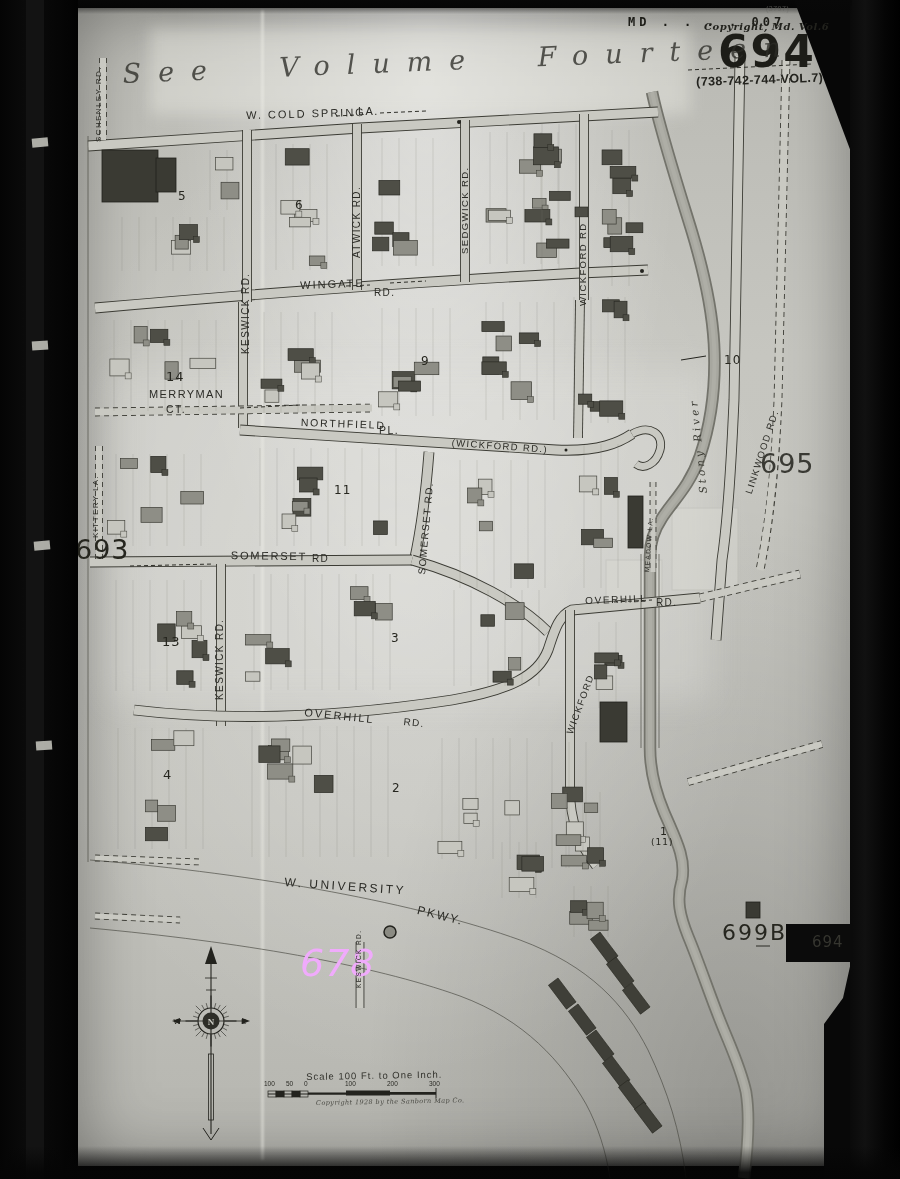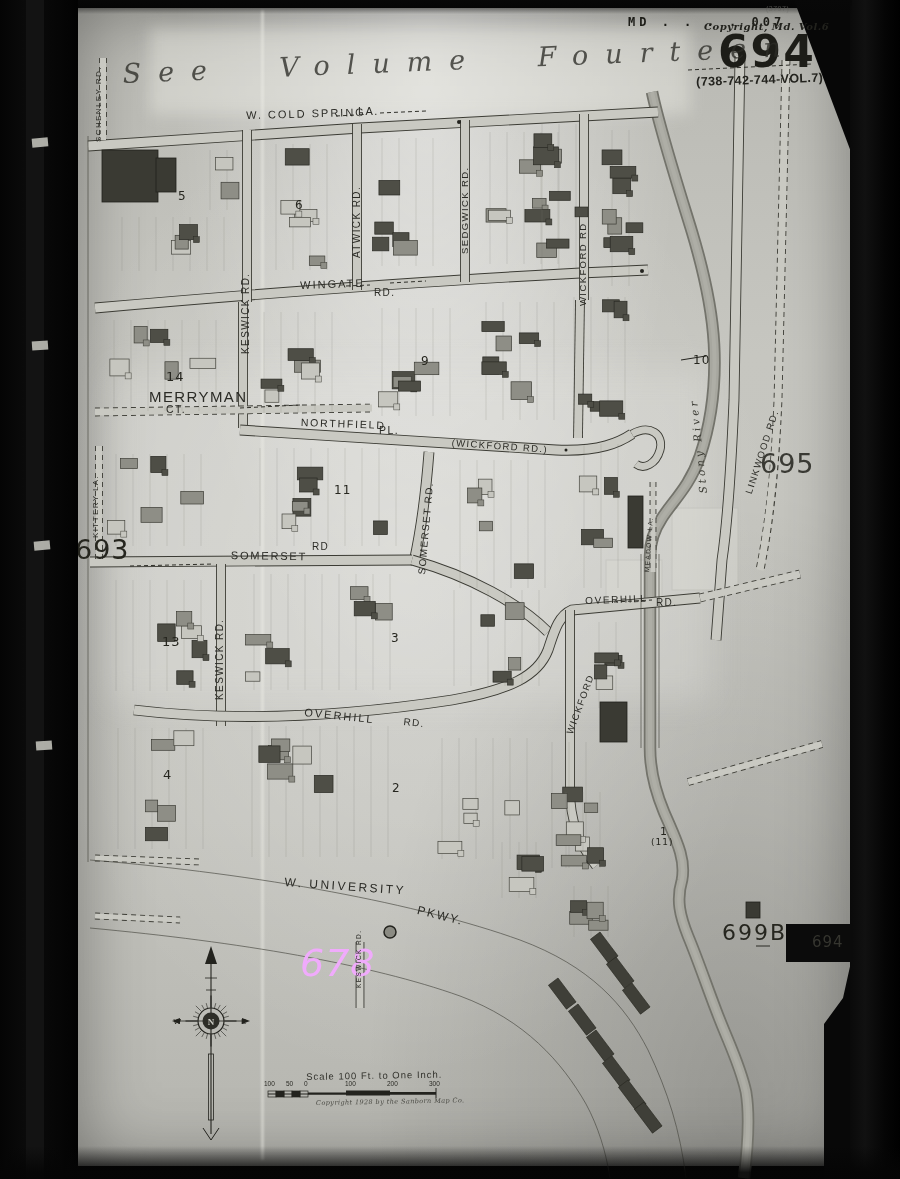--- a/index.html
+++ b/index.html
@@ -532,27 +532,27 @@
 
   <div class="lbl pageref" style="left:75px;top:536px;font-size:27px;">693</div>
   <div class="lbl pageref" style="left:760px;top:450px;font-size:27px;color:#3a3a34;">695</div>
   <div class="lbl pageref" style="left:300px;top:944px;font-size:38px;color:#f0abfc;font-style:italic;">678</div>
   <div class="lbl pageref" style="left:722px;top:922px;font-size:22px;letter-spacing:2px;">699B</div>
 
   <div class="lbl" style="left:246px;top:110px;font-size:11px;letter-spacing:2px;transform:rotate(-1.5deg);">W. COLD SPRING</div>
   <div class="lbl" style="left:358px;top:106px;font-size:11px;">LA.</div>
   <div class="lbl" style="left:300px;top:280px;font-size:11px;letter-spacing:2px;transform:rotate(-2deg);">WINGATE</div>
   <div class="lbl" style="left:374px;top:288px;font-size:10px;">RD.</div>
-  <div class="lbl" style="left:149px;top:389px;font-size:15px;">MERRYMAN</div>
+  <div class="lbl" style="left:149px;top:389px;font-size:11px;">MERRYMAN</div>
   <div class="lbl" style="left:166px;top:404px;font-size:10.5px;">CT.</div>
   <div class="lbl" style="left:301px;top:417px;font-size:10.5px;letter-spacing:1.8px;transform:rotate(2deg);">NORTHFIELD</div>
   <div class="lbl" style="left:379px;top:425px;font-size:10.5px;">PL.</div>
   <div class="lbl" style="left:452px;top:438px;font-size:9.5px;transform:rotate(4deg);">(WICKFORD RD.)</div>
   <div class="lbl" style="left:231px;top:550px;font-size:11px;letter-spacing:1.8px;transform:rotate(1deg);">SOMERSET</div>
-  <div class="lbl" style="left:312px;top:542px;font-size:10px;">RD</div>
+  <div class="lbl" style="left:312px;top:554px;font-size:10px;">RD</div>
   <div class="lbl" style="left:305px;top:707px;font-size:11px;letter-spacing:2px;transform:rotate(6deg);">OVERHILL</div>
   <div class="lbl" style="left:404px;top:717px;font-size:10px;transform:rotate(6deg);">RD.</div>
   <div class="lbl" style="left:585px;top:596px;font-size:10px;letter-spacing:1.6px;transform:rotate(-2deg);">OVERHILL</div>
   <div class="lbl" style="left:656px;top:598px;font-size:10px;">RD.</div>
   <div class="lbl" style="left:285px;top:876px;font-size:12px;letter-spacing:2.5px;transform:rotate(4deg);">W. UNIVERSITY</div>
   <div class="lbl" style="left:419px;top:904px;font-size:12px;letter-spacing:2px;transform:rotate(14deg);">PKWY.</div>
 
   <div class="lbl v" style="left:95px;top:142px;font-size:8px;">SCHENLEY RD.</div>
   <div class="lbl v" style="left:241px;top:354px;font-size:10px;">KESWICK RD.</div>
   <div class="lbl v" style="left:352px;top:258px;font-size:10px;">ATWICK RD.</div>
@@ -563,21 +563,21 @@
   <div class="lbl" style="left:565px;top:732px;font-size:9.5px;transform:rotate(-70deg);">WICKFORD</div>
   <div class="lbl" style="left:644px;top:572px;font-size:6.5px;transform:rotate(-86deg);">MEADOW LA.</div>
   <div class="lbl" style="left:744px;top:492px;font-size:9.5px;transform:rotate(-72deg);">LINKWOOD RD.</div>
   <div class="lbl v" style="left:92px;top:538px;font-size:8px;">KITTERY LA.</div>
   <div class="lbl v" style="left:356px;top:988px;font-size:6.5px;">KESWICK RD.</div>
   <div class="lbl script" style="left:698px;top:494px;font-size:10.5px;letter-spacing:3px;transform:rotate(-96deg);color:#3a3a33;">Stony River</div>
 
   <div class="lbl pageref" style="left:178px;top:190px;font-size:12px;">5</div>
   <div class="lbl pageref" style="left:295px;top:199px;font-size:12px;">6</div>
   <div class="lbl pageref" style="left:421px;top:355px;font-size:12px;">9</div>
-  <div class="lbl pageref" style="left:693px;top:354px;font-size:12px;">10</div>
+  <div class="lbl pageref" style="left:724px;top:354px;font-size:12px;">10</div>
   <div class="lbl pageref" style="left:166px;top:370px;font-size:13px;">14</div>
   <div class="lbl pageref" style="left:326px;top:484px;font-size:12px;margin-left:8px;">11</div>
   <div class="lbl pageref" style="left:162px;top:620px;font-size:13px;margin-top:15px;">13</div>
   <div class="lbl pageref" style="left:391px;top:632px;font-size:12px;">3</div>
   <div class="lbl pageref" style="left:163px;top:768px;font-size:13px;">4</div>
   <div class="lbl pageref" style="left:392px;top:782px;font-size:12px;">2</div>
   <div class="lbl pageref" style="left:660px;top:826px;font-size:11px;">1</div>
   <div class="lbl pageref" style="left:651px;top:838px;font-size:9px;">(11)</div>
 
   <div class="lbl" style="left:306px;top:1072px;font-size:9.5px;letter-spacing:1px;transform:rotate(-1deg);color:#33332d;">Scale 100 Ft. to One Inch.</div>

